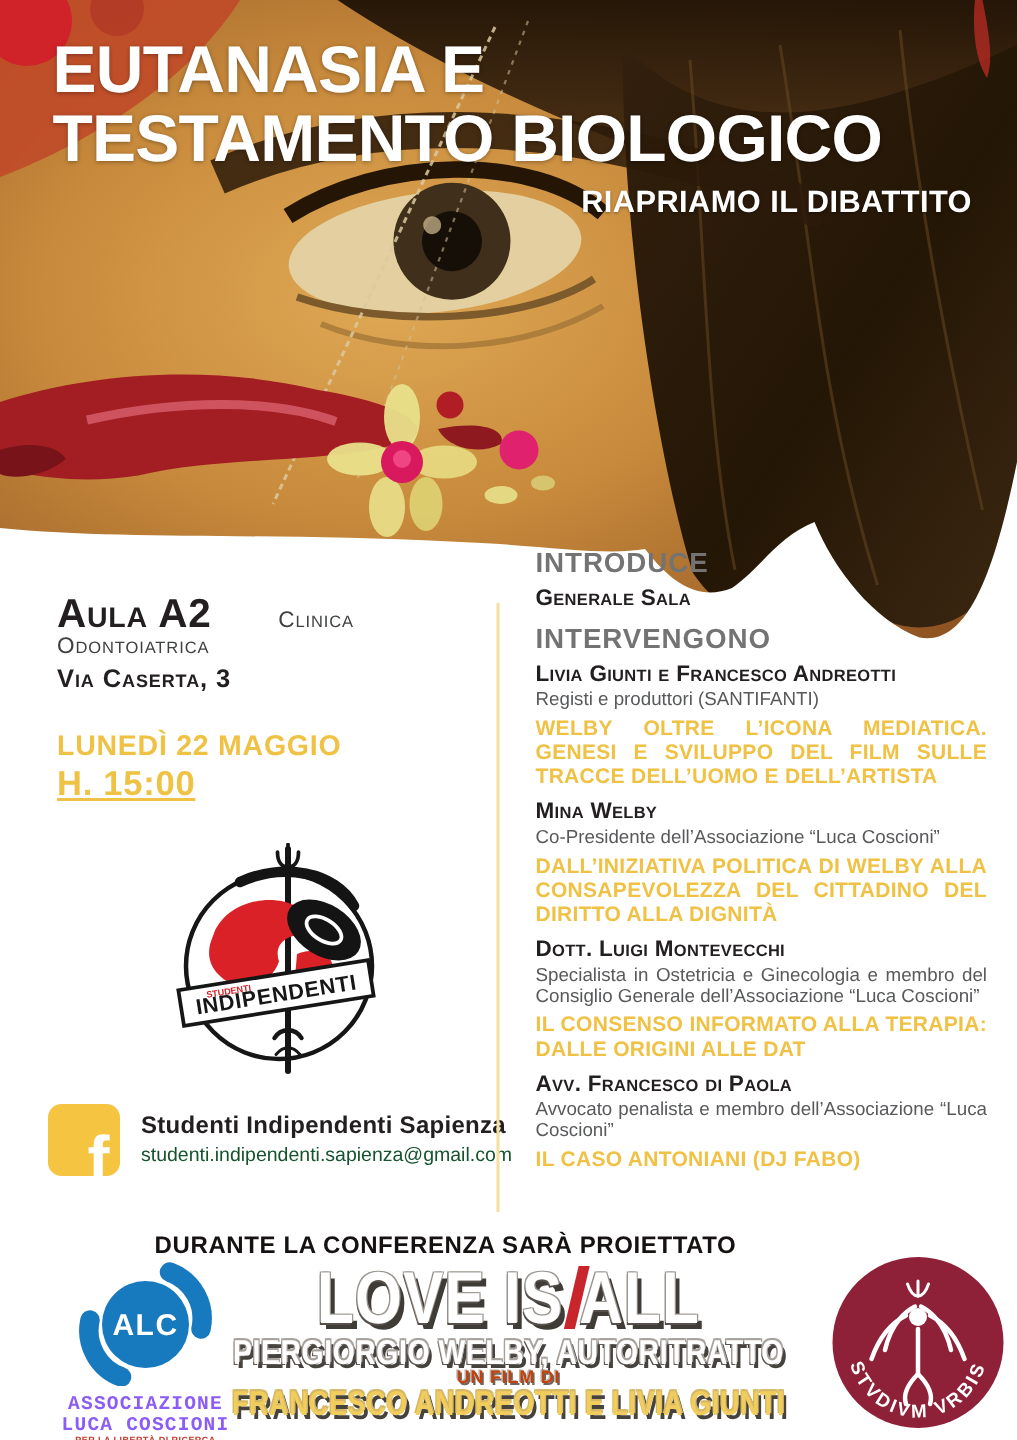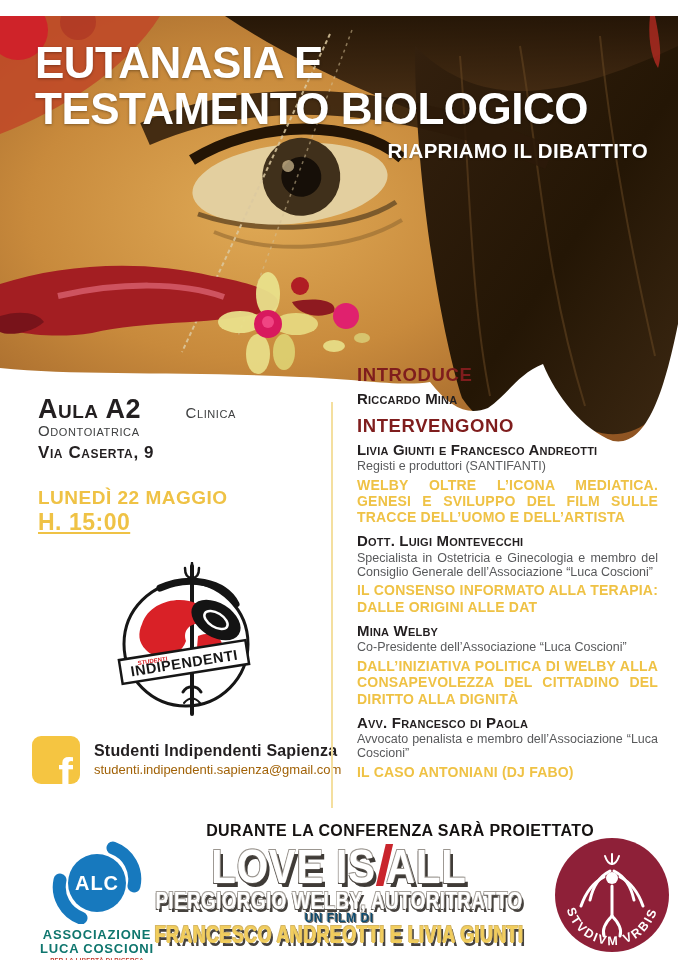--- a/index.html
+++ b/index.html
@@ -3,21 +3,21 @@
 <meta charset="utf-8">
 <style>
   * { margin:0; padding:0; box-sizing:border-box; }
   html,body { background:#e9e9e9; }
   .poster {
     position:relative; width:678px; height:960px; margin:0 auto;
     background:#ffffff; overflow:hidden;
     font-family:"Liberation Sans", sans-serif; color:#231f20;
   }
   
-  .hero { position:absolute; top:16px; left:0; width:678px; height:436px; }
+  .hero { position:absolute; top:0; left:0; width:678px; height:436px; }
   .title-block { position:absolute; top:24px; left:35px; width:613px; color:#fff; }
   .title-line { font-size:44px; font-weight:800; line-height:1.04; letter-spacing:-0.5px;
                 text-shadow:0 1px 3px rgba(0,0,0,.35); }
   .subtitle { font-size:20.5px; font-weight:800; text-align:right; margin-top:7px;
               letter-spacing:0.3px; text-shadow:0 1px 2px rgba(0,0,0,.4); }
   
   .venue-block { position:absolute; left:38px; top:396px; width:290px; }
   .sc { font-variant:small-caps; }
   .venue-row1 { line-height:1; margin-bottom:4px; }
   .venue-room { font-size:27px; font-weight:800; letter-spacing:0.5px; }
@@ -26,53 +26,53 @@
   .venue-univ { font-size:15.5px; color:#4c4d4f; letter-spacing:0.4px; }
   .datetime-block { position:absolute; left:38px; top:487px; width:300px; color:#efc245; }
   .event-date { font-size:19px; font-weight:800; letter-spacing:0.5px; line-height:1.15; }
   .event-time { font-size:23px; font-weight:800; letter-spacing:0.5px;text-decoration:underline; }
   .si-logo { position:absolute; left:104px; top:562px; }
   .fb-row { position:absolute; left:32px; top:736px; display:flex; gap:14px; }
   .fb-icon { position:relative; width:48px; height:48px; border-radius:9px; background:#f5c541; overflow:hidden; }
   .fb-glyph { position:absolute; right:7px; bottom:-12px; font-size:44px; font-weight:700; color:#fff; line-height:1; }
   .fb-text { padding-top:6px; }
   .fb-name { font-size:16px; font-weight:800; letter-spacing:0.2px; }
-  .fb-email { font-size:13px; color:#a16207; margin-top:2px; }
+  .fb-email { font-size:13px; color:#14532d; margin-top:2px; }
   
   .col-divider { position:absolute; left:331px; top:402px; width:2px; height:406px; background:#f4df9f; }
   
   .right-col { position:absolute; left:357px; top:366px; width:301px; }
-  .section-heading { font-size:18.5px; font-weight:800; color:#7f1d1d; letter-spacing:0.6px;
+  .section-heading { font-size:18.5px; font-weight:800; color:#737373; letter-spacing:0.6px;
                      line-height:1; margin-bottom:6px; }
   .section-2 { margin-top:10px; }
   .speaker { margin-bottom:8px; }
   .sp-name { font-size:15px; font-weight:800; line-height:1.1; letter-spacing:0.2px; margin-bottom:2px; }
   .sp-role { font-size:12.5px; color:#58595b; line-height:1.1; text-align:justify; }
   .sp-talk { font-size:14px; font-weight:800; color:#efc245; line-height:1.16;
              text-align:justify; margin-top:3px; letter-spacing:0.2px; }
   
-  .screening-intro { position:absolute; top:822px; left:0; width:594px; text-align:right;
+  .screening-intro { position:absolute; top:822px; left:0; width:594px; text-align:center;
                      font-size:16px; font-weight:800; letter-spacing:0.4px; color:#151211; }
   .center-line { position:absolute; left:0; width:678px; text-align:center; white-space:nowrap; }
   .film-title { top:838px; font-size:49px; font-weight:800; letter-spacing:1px; color:#fff;
     transform:scaleX(.82); transform-origin:50% 50%;
     text-shadow:-1px -1px 0 #9b9690, 1px -1px 0 #9b9690, -1px 1px 0 #55504b, 4px 4px 0 #3f3b37; }
   .red-slash { position:absolute; left:57.5%; top:6px; width:9px; height:42px; background:#c9252c;
                transform:skewX(-16deg); }
   .film-title .txt { position:relative; }
   .film-sub { top:888px; font-size:23px; font-weight:800; letter-spacing:0.5px; color:#fff;
     transform:scaleX(.82); transform-origin:50% 50%;
     text-shadow:-1px -1px 0 #a7a29c, 1px -1px 0 #a7a29c, -1px 1px 0 #5c5751, 3px 3px 0 #46423e; }
-  .film-credit-label { top:911px; font-size:12px; font-weight:800; color:#0c4a6e; letter-spacing:0.5px;
+  .film-credit-label { top:911px; font-size:12px; font-weight:800; color:#c2410c; letter-spacing:0.5px;
     text-shadow:-1px -1px 0 #b5b0aa, 1px 1px 0 #6b6660; }
   .film-credit-names { top:922px; font-size:23px; font-weight:800; color:#f1cd5d; letter-spacing:0.5px;
     transform:scaleX(.78); transform-origin:50% 50%;
     text-shadow:-1px -1px 0 #d6b765, 1px -1px 0 #d6b765, 3px 3px 0 #46423e; }
   .alc-logo { position:absolute; left:34px; top:840px; width:126px; text-align:center; }
-  .alc-name { font-size:13px; font-weight:700; color:#0f766e; letter-spacing:0.8px; line-height:1.05; }
+  .alc-name { font-size:13px; font-weight:700; color:#8b5cf6; letter-spacing:0.8px; line-height:1.05;font-family:Liberation Mono, monospace; }
   .alc-tagline { font-size:6px; font-weight:700; color:#c0392b; letter-spacing:0.3px; margin-top:2px; }
   .sapienza-seal { position:absolute; left:552px; top:836px; }
 </style>
 </head>
 <body>
 
 <div class="poster">
 
   <div class="hero">
     <svg width="678" height="436" viewBox="0 0 678 436">
@@ -150,21 +150,21 @@
       <div class="title-line">TESTAMENTO BIOLOGICO</div>
       <div class="subtitle">RIAPRIAMO IL DIBATTITO</div>
     </div>
   </div>
 
   <div class="venue-block">
     <div class="venue-row1">
       <span class="venue-room sc">Aula A2</span>
       <span class="venue-building sc">Clinica Odontoiatrica</span>
     </div>
-    <div class="venue-street sc">Via Caserta, 9</div>
+    <div class="venue-street sc">Via Caserta, 3</div>
   </div>
 
   <div class="datetime-block">
     <div class="event-date">LUNEDÌ 22 MAGGIO</div>
     <div class="event-time">H. 15:00</div>
   </div>
 
   <div class="si-logo">
     <svg width="165" height="172" viewBox="0 0 165 172">
       <circle cx="82" cy="82" r="62" fill="none" stroke="#161616" stroke-width="3"></circle>
@@ -205,41 +205,41 @@
       <div class="fb-email">studenti.indipendenti.sapienza@gmail.com</div>
     </div>
   </div>
 
   <div class="col-divider"></div>
 
   <div class="right-col">
     <div class="section-heading">INTRODUCE</div>
 
     <div class="speaker">
-      <div class="sp-name sc">Riccardo Mina</div>
+      <div class="sp-name sc">Generale Sala</div>
     </div>
 
     <div class="section-heading section-2">INTERVENGONO</div>
 
     <div class="speaker">
       <div class="sp-name sc">Livia Giunti e Francesco Andreotti</div>
       <div class="sp-role">Registi e produttori (SANTIFANTI)</div>
       <div class="sp-talk">WELBY OLTRE L’ICONA MEDIATICA. GENESI E SVILUPPO DEL FILM SULLE TRACCE DELL’UOMO E DELL’ARTISTA</div>
     </div>
 
     <div class="speaker">
+      <div class="sp-name sc">Mina Welby</div>
+      <div class="sp-role">Co-Presidente dell’Associazione “Luca Coscioni”</div>
+      <div class="sp-talk">DALL’INIZIATIVA POLITICA DI WELBY ALLA CONSAPEVOLEZZA DEL CITTADINO DEL DIRITTO ALLA DIGNITÀ</div>
+    </div>
+
+    <div class="speaker">
       <div class="sp-name sc">Dott. Luigi Montevecchi</div>
       <div class="sp-role">Specialista in Ostetricia e Ginecologia e membro del Consiglio Generale dell’Associazione “Luca Coscioni”</div>
       <div class="sp-talk">IL CONSENSO INFORMATO ALLA TERAPIA: DALLE ORIGINI ALLE DAT</div>
-    </div>
-
-    <div class="speaker">
-      <div class="sp-name sc">Mina Welby</div>
-      <div class="sp-role">Co-Presidente dell’Associazione “Luca Coscioni”</div>
-      <div class="sp-talk">DALL’INIZIATIVA POLITICA DI WELBY ALLA CONSAPEVOLEZZA DEL CITTADINO DEL DIRITTO ALLA DIGNITÀ</div>
     </div>
 
     <div class="speaker">
       <div class="sp-name sc">Avv. Francesco di Paola</div>
       <div class="sp-role">Avvocato penalista e membro dell’Associazione “Luca Coscioni”</div>
       <div class="sp-talk">IL CASO ANTONIANI (DJ FABO)</div>
     </div>
   </div>
 
   <div class="screening-intro">DURANTE LA CONFERENZA SARÀ PROIETTATO</div>

